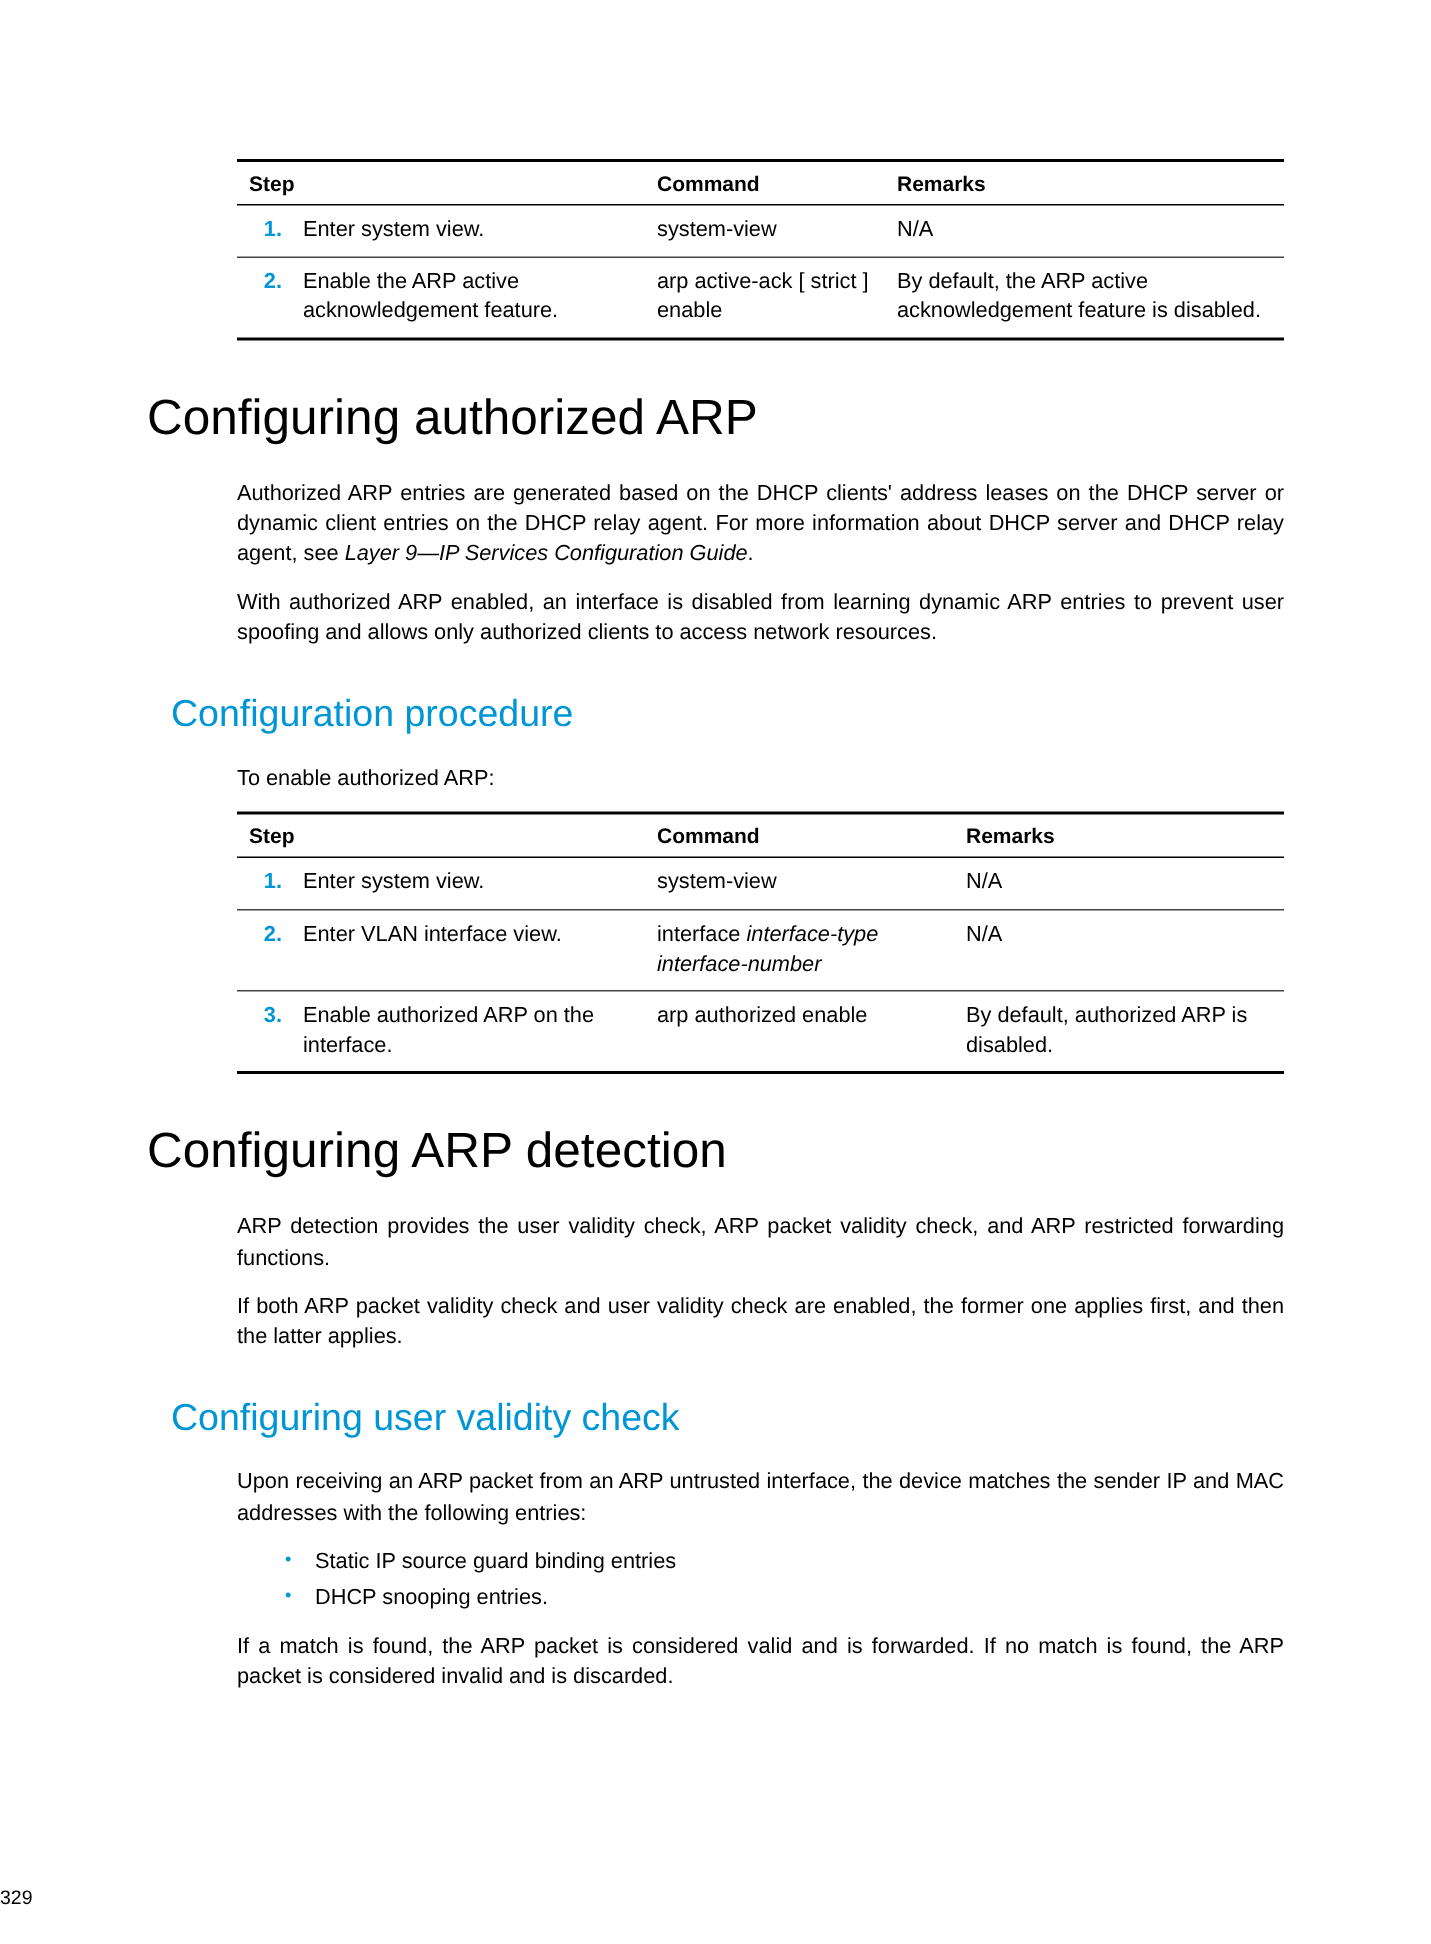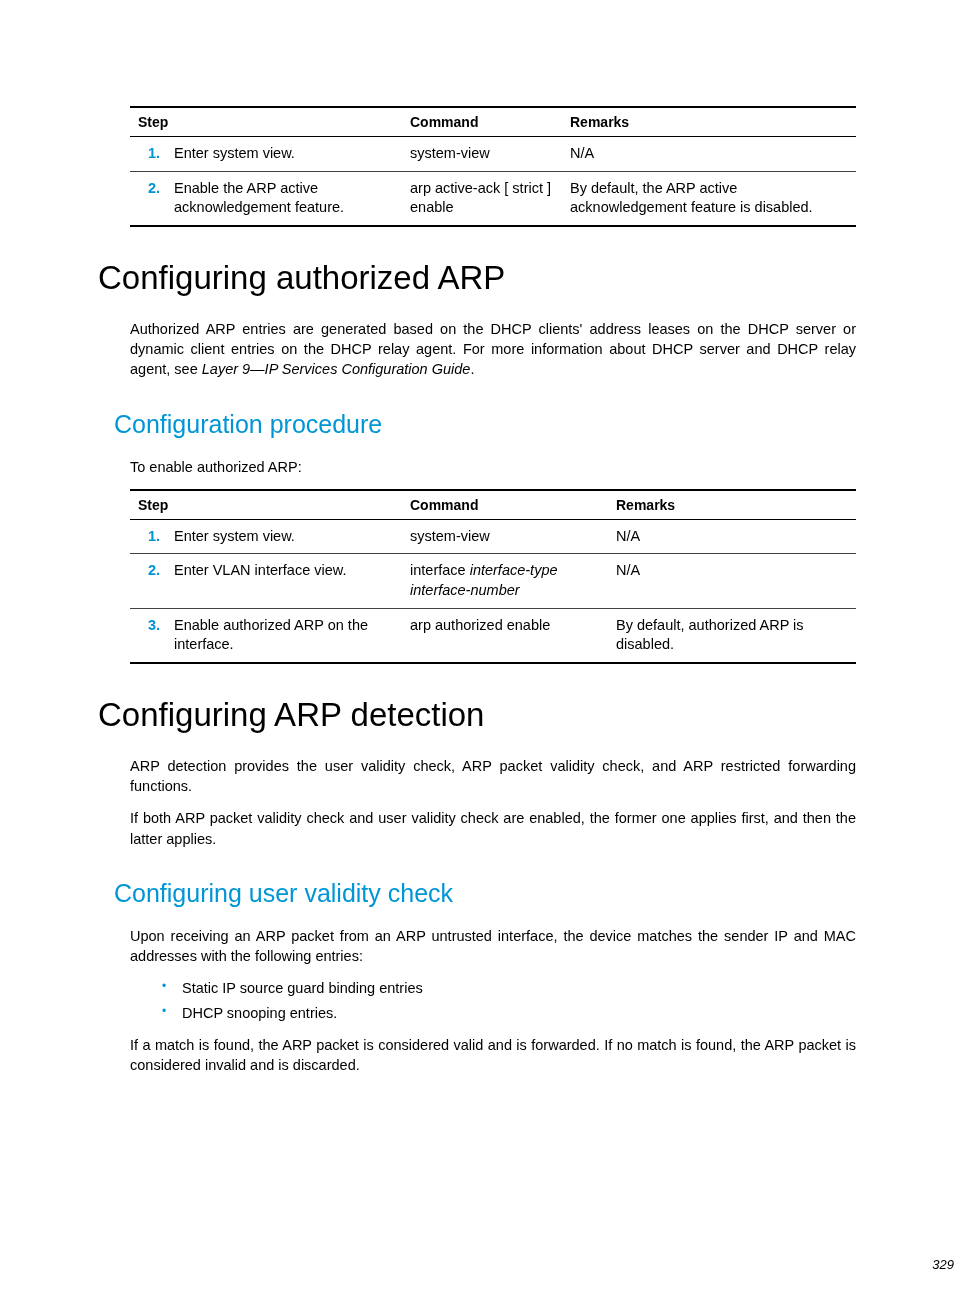--- a/index.html
+++ b/index.html
@@ -31,21 +31,21 @@
     color: #0096d6;
     font-size: 25px;
     margin: 30px 0 18px 16px;
   }
   p {
     margin: 0 0 12px 0;
     line-height: 1.4;
     text-align: justify;
   }
   .content-block {
-    margin-left: 32px;
+    margin-left: 60px;
   }
   table.steps {
     width: 100%;
     border-collapse: collapse;
     margin: 6px 0 10px 0;
   }
   table.steps thead th {
     text-align: left;
     font-weight: bold;
     padding: 6px 8px 6px 8px;
@@ -88,23 +88,22 @@
     position: absolute;
     left: 0;
     color: #0096d6;
     font-size: 12px;
   }
   .pagenum {
     position: absolute;
     bottom: 24px;
     left: 0;
     width: 100%;
-    text-align: right;
+    text-align: left;
     font-size: 13px;
-    font-style: italic;
   }
 </style>
 </head>
 <body>
 
 <div class="page">
 
   <div class="content-block">
     <table class="steps">
       <colgroup>
@@ -133,20 +132,21 @@
           <td class="cmd"><span class="bold">arp active-ack</span> [ <span class="bold">strict</span> ] <span class="bold">enable</span></td>
           <td>By default, the ARP active acknowledgement feature is disabled.</td>
         </tr>
       </tbody>
     </table>
   </div>
 
   <h1>Configuring authorized ARP</h1>
   <div class="content-block">
     <p>Authorized ARP entries are generated based on the DHCP clients' address leases on the DHCP server or dynamic client entries on the DHCP relay agent. For more information about DHCP server and DHCP relay agent, see <span class="italic">Layer 9—IP Services Configuration Guide</span>.</p>
+    <p>With authorized ARP enabled, an interface is disabled from learning dynamic ARP entries to prevent user spoofing and allows only authorized clients to access network resources.</p>
   </div>
 
   <h2>Configuration procedure</h2>
   <div class="content-block">
     <p>To enable authorized ARP:</p>
 
     <table class="steps">
       <colgroup>
         <col style="width:36px">
           <col style="width:236px">

